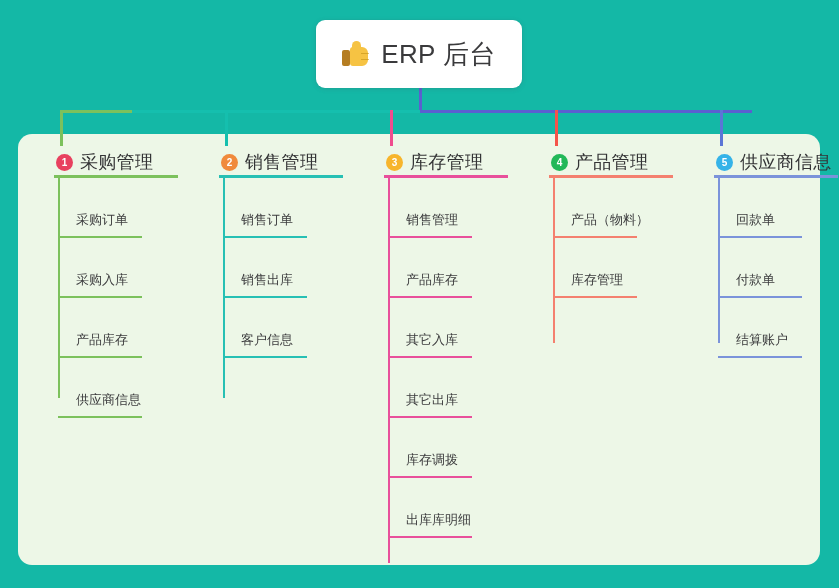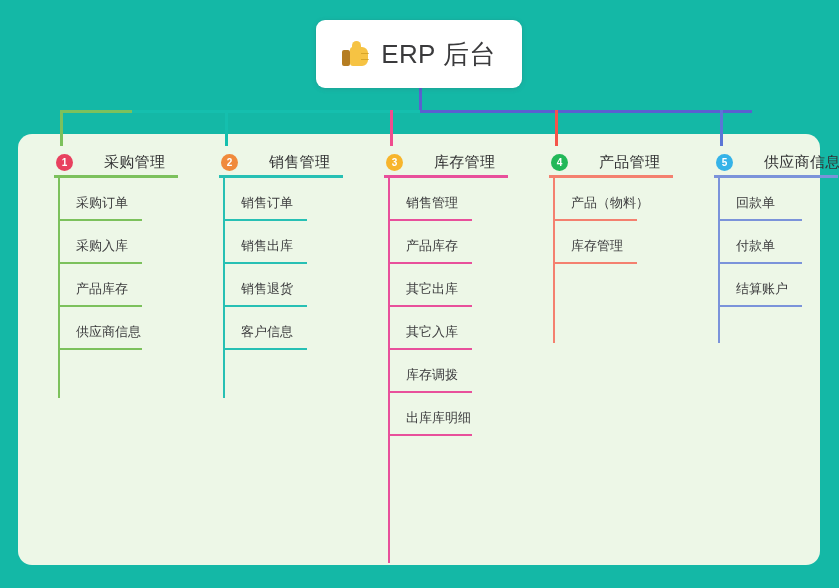--- a/index.html
+++ b/index.html
@@ -115,44 +115,43 @@
     width: 17px; height: 17px;
     border-radius: 50%;
     color: #ffffff;
     font-size: 10px;
     line-height: 17px;
     text-align: center;
     font-weight: bold;
     flex: 0 0 auto;
   }
   .col-title {
-    font-size: 15px;
+    font-size: 18px;
     color: #333335;
     white-space: nowrap;
     letter-spacing: 0.3px;
-    margin-left: 24px;
   }
   .col-header-rule {
     position: absolute;
     left: 22px;
     bottom: 0;
     width: 124px;
     height: 3px;
   }
 
   .leaf-wrap { position: relative; }
   .spine {
     position: absolute;
     left: 26px;
     top: 0;
     width: 2px;
   }
   .leaf {
     position: relative;
-    height: 43px;
+    height: 60px;
   }
   .leaf-label {
     position: absolute;
     left: 44px;
     bottom: 9px;
     font-size: 13px;
     color: #3c3c3e;
     white-space: nowrap;
   }
   .leaf-rule {
@@ -230,24 +229,20 @@
           <span class="spine" style="background: rgb(39, 192, 180); height: 220px;"></span>
           <div class="leaf">
             <span class="leaf-label">销售订单</span>
             <span class="leaf-rule" style="background: rgb(39, 192, 180);"></span>
           </div>
           <div class="leaf">
             <span class="leaf-label">销售出库</span>
             <span class="leaf-rule" style="background: rgb(39, 192, 180);"></span>
           </div>
           <div class="leaf">
-            <span class="leaf-label">销售退货</span>
-            <span class="leaf-rule" style="background: rgb(39, 192, 180);"></span>
-          </div>
-          <div class="leaf">
             <span class="leaf-label">客户信息</span>
             <span class="leaf-rule" style="background: rgb(39, 192, 180);"></span>
           </div>
         </div>
       </div>
       <div class="column" style="left: 362px;">
         <div class="col-header">
           <span class="badge" style="background: rgb(247, 181, 44);">3</span>
           <span class="col-title">库存管理</span>
           <span class="col-header-rule" style="background: rgb(232, 80, 155);"></span>
@@ -256,25 +251,25 @@
           <span class="spine" style="background: rgb(232, 80, 155); height: 385px;"></span>
           <div class="leaf">
             <span class="leaf-label">销售管理</span>
             <span class="leaf-rule" style="background: rgb(232, 80, 155);"></span>
           </div>
           <div class="leaf">
             <span class="leaf-label">产品库存</span>
             <span class="leaf-rule" style="background: rgb(232, 80, 155);"></span>
           </div>
           <div class="leaf">
+            <span class="leaf-label">其它入库</span>
+            <span class="leaf-rule" style="background: rgb(232, 80, 155);"></span>
+          </div>
+          <div class="leaf">
             <span class="leaf-label">其它出库</span>
-            <span class="leaf-rule" style="background: rgb(232, 80, 155);"></span>
-          </div>
-          <div class="leaf">
-            <span class="leaf-label">其它入库</span>
             <span class="leaf-rule" style="background: rgb(232, 80, 155);"></span>
           </div>
           <div class="leaf">
             <span class="leaf-label">库存调拨</span>
             <span class="leaf-rule" style="background: rgb(232, 80, 155);"></span>
           </div>
           <div class="leaf">
             <span class="leaf-label">出库库明细</span>
             <span class="leaf-rule" style="background: rgb(232, 80, 155);"></span>
           </div>

